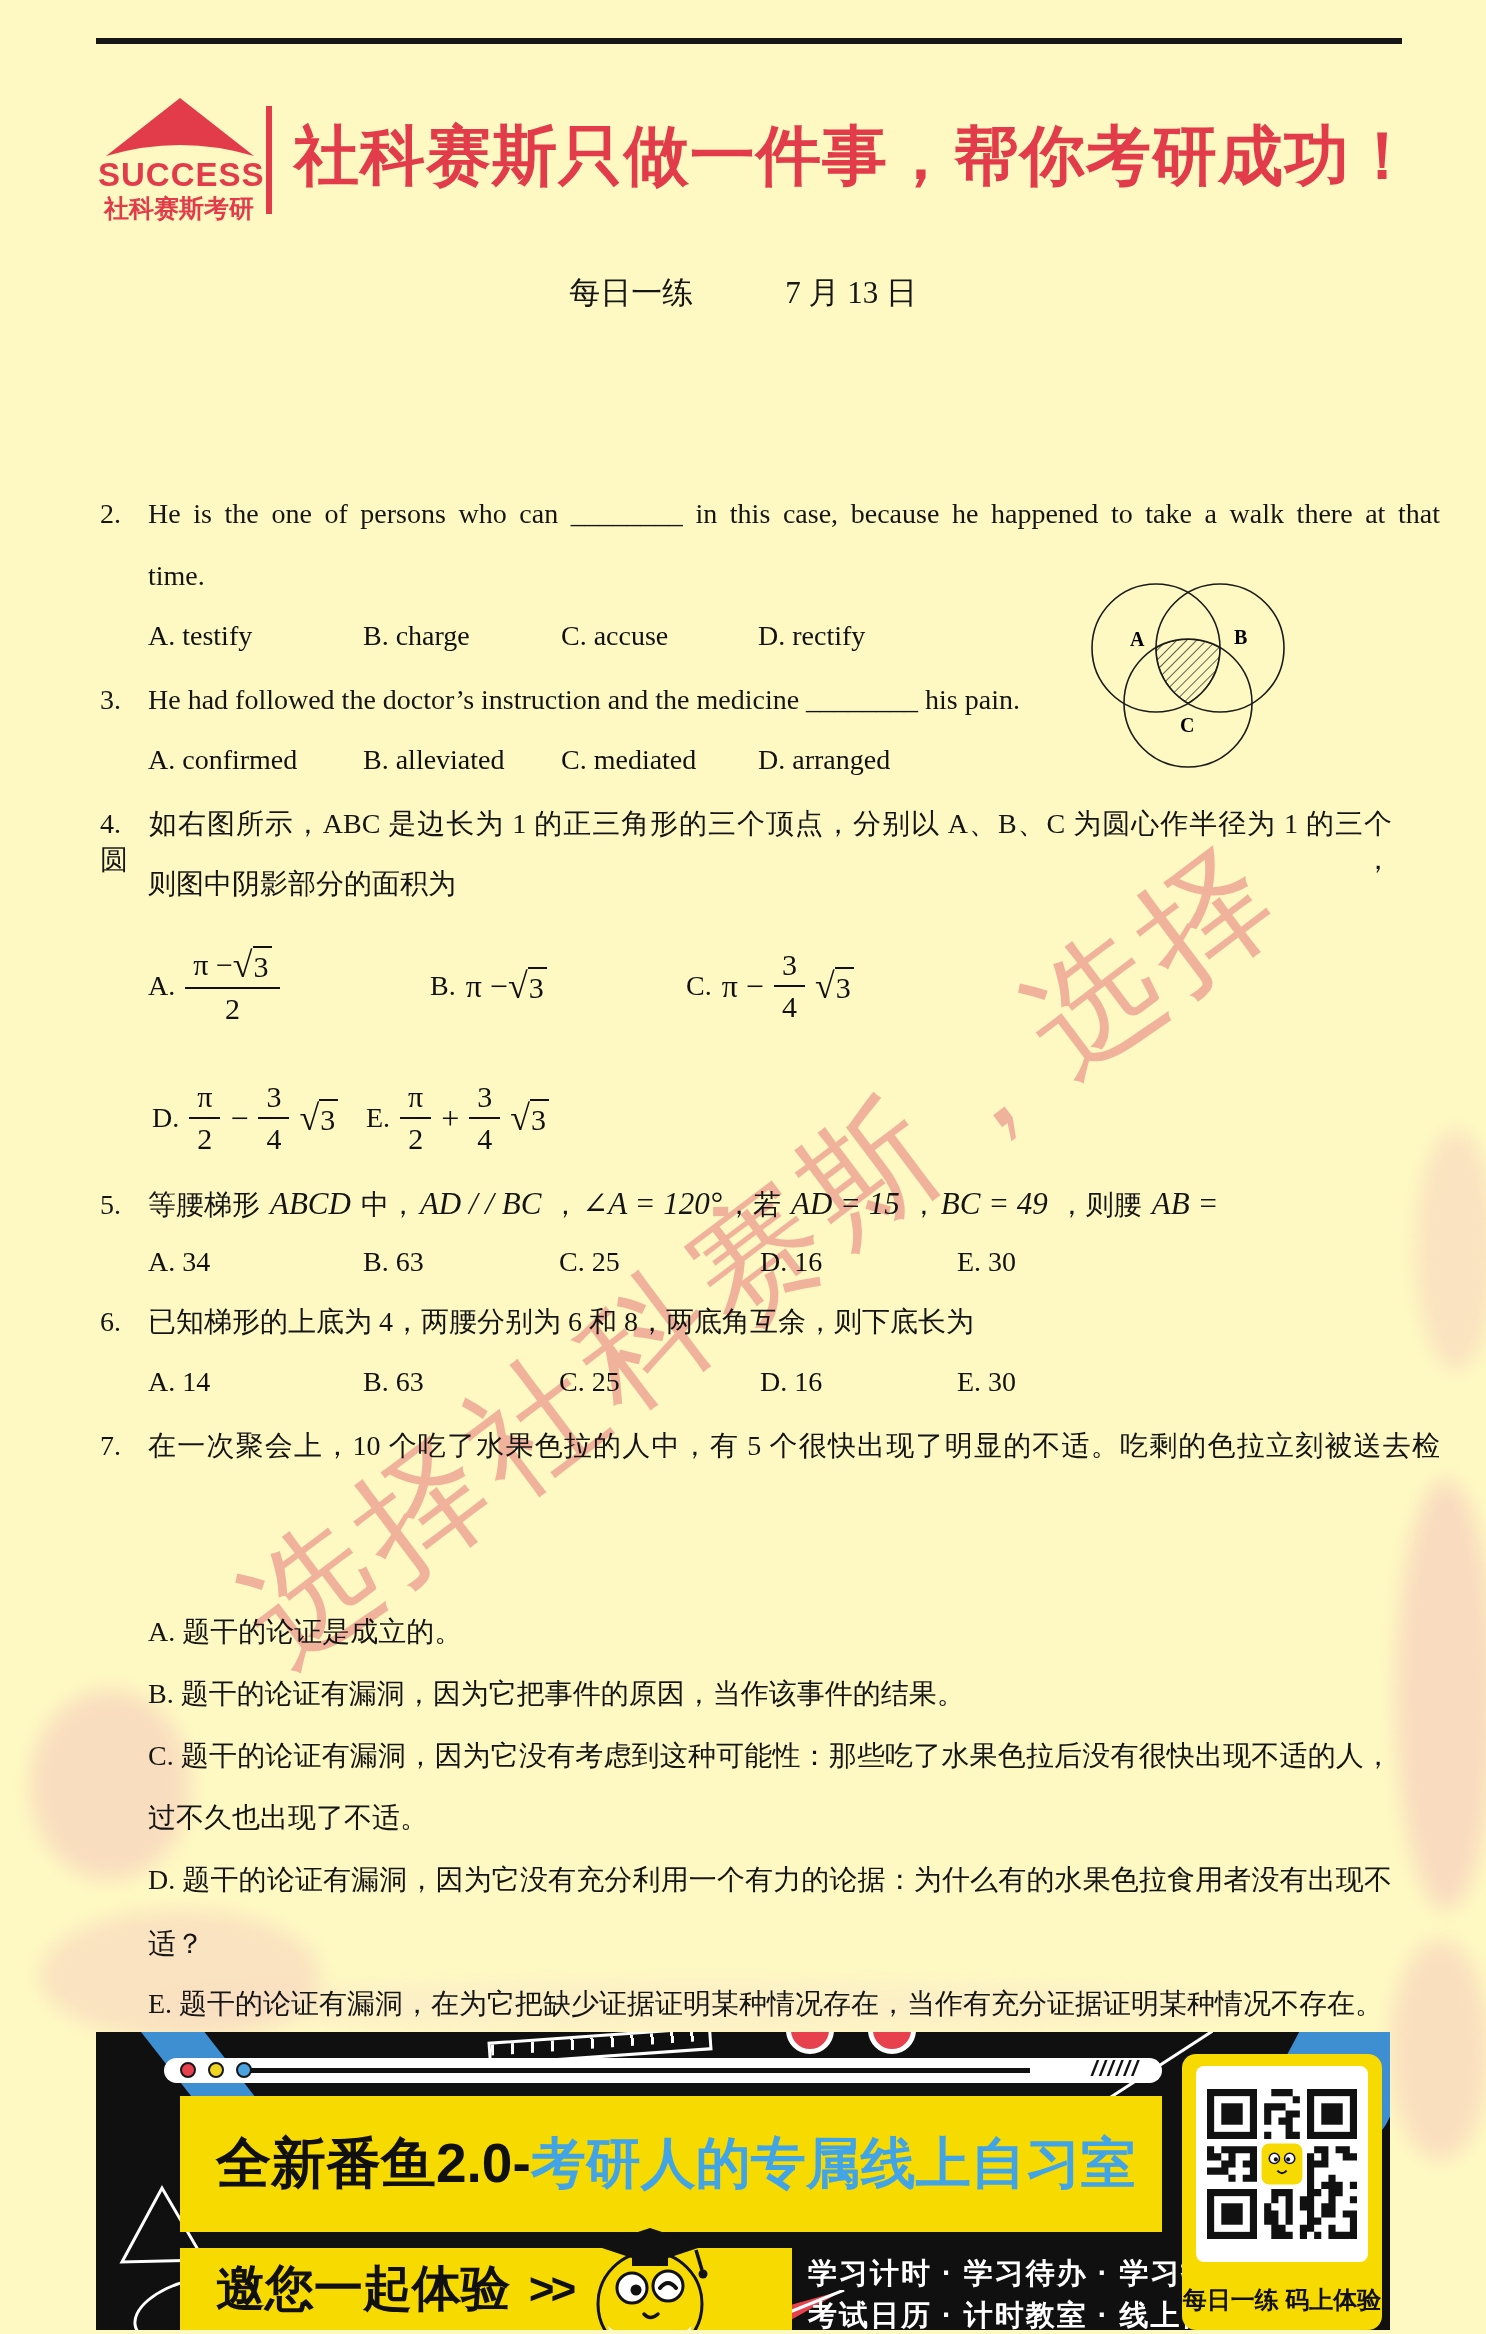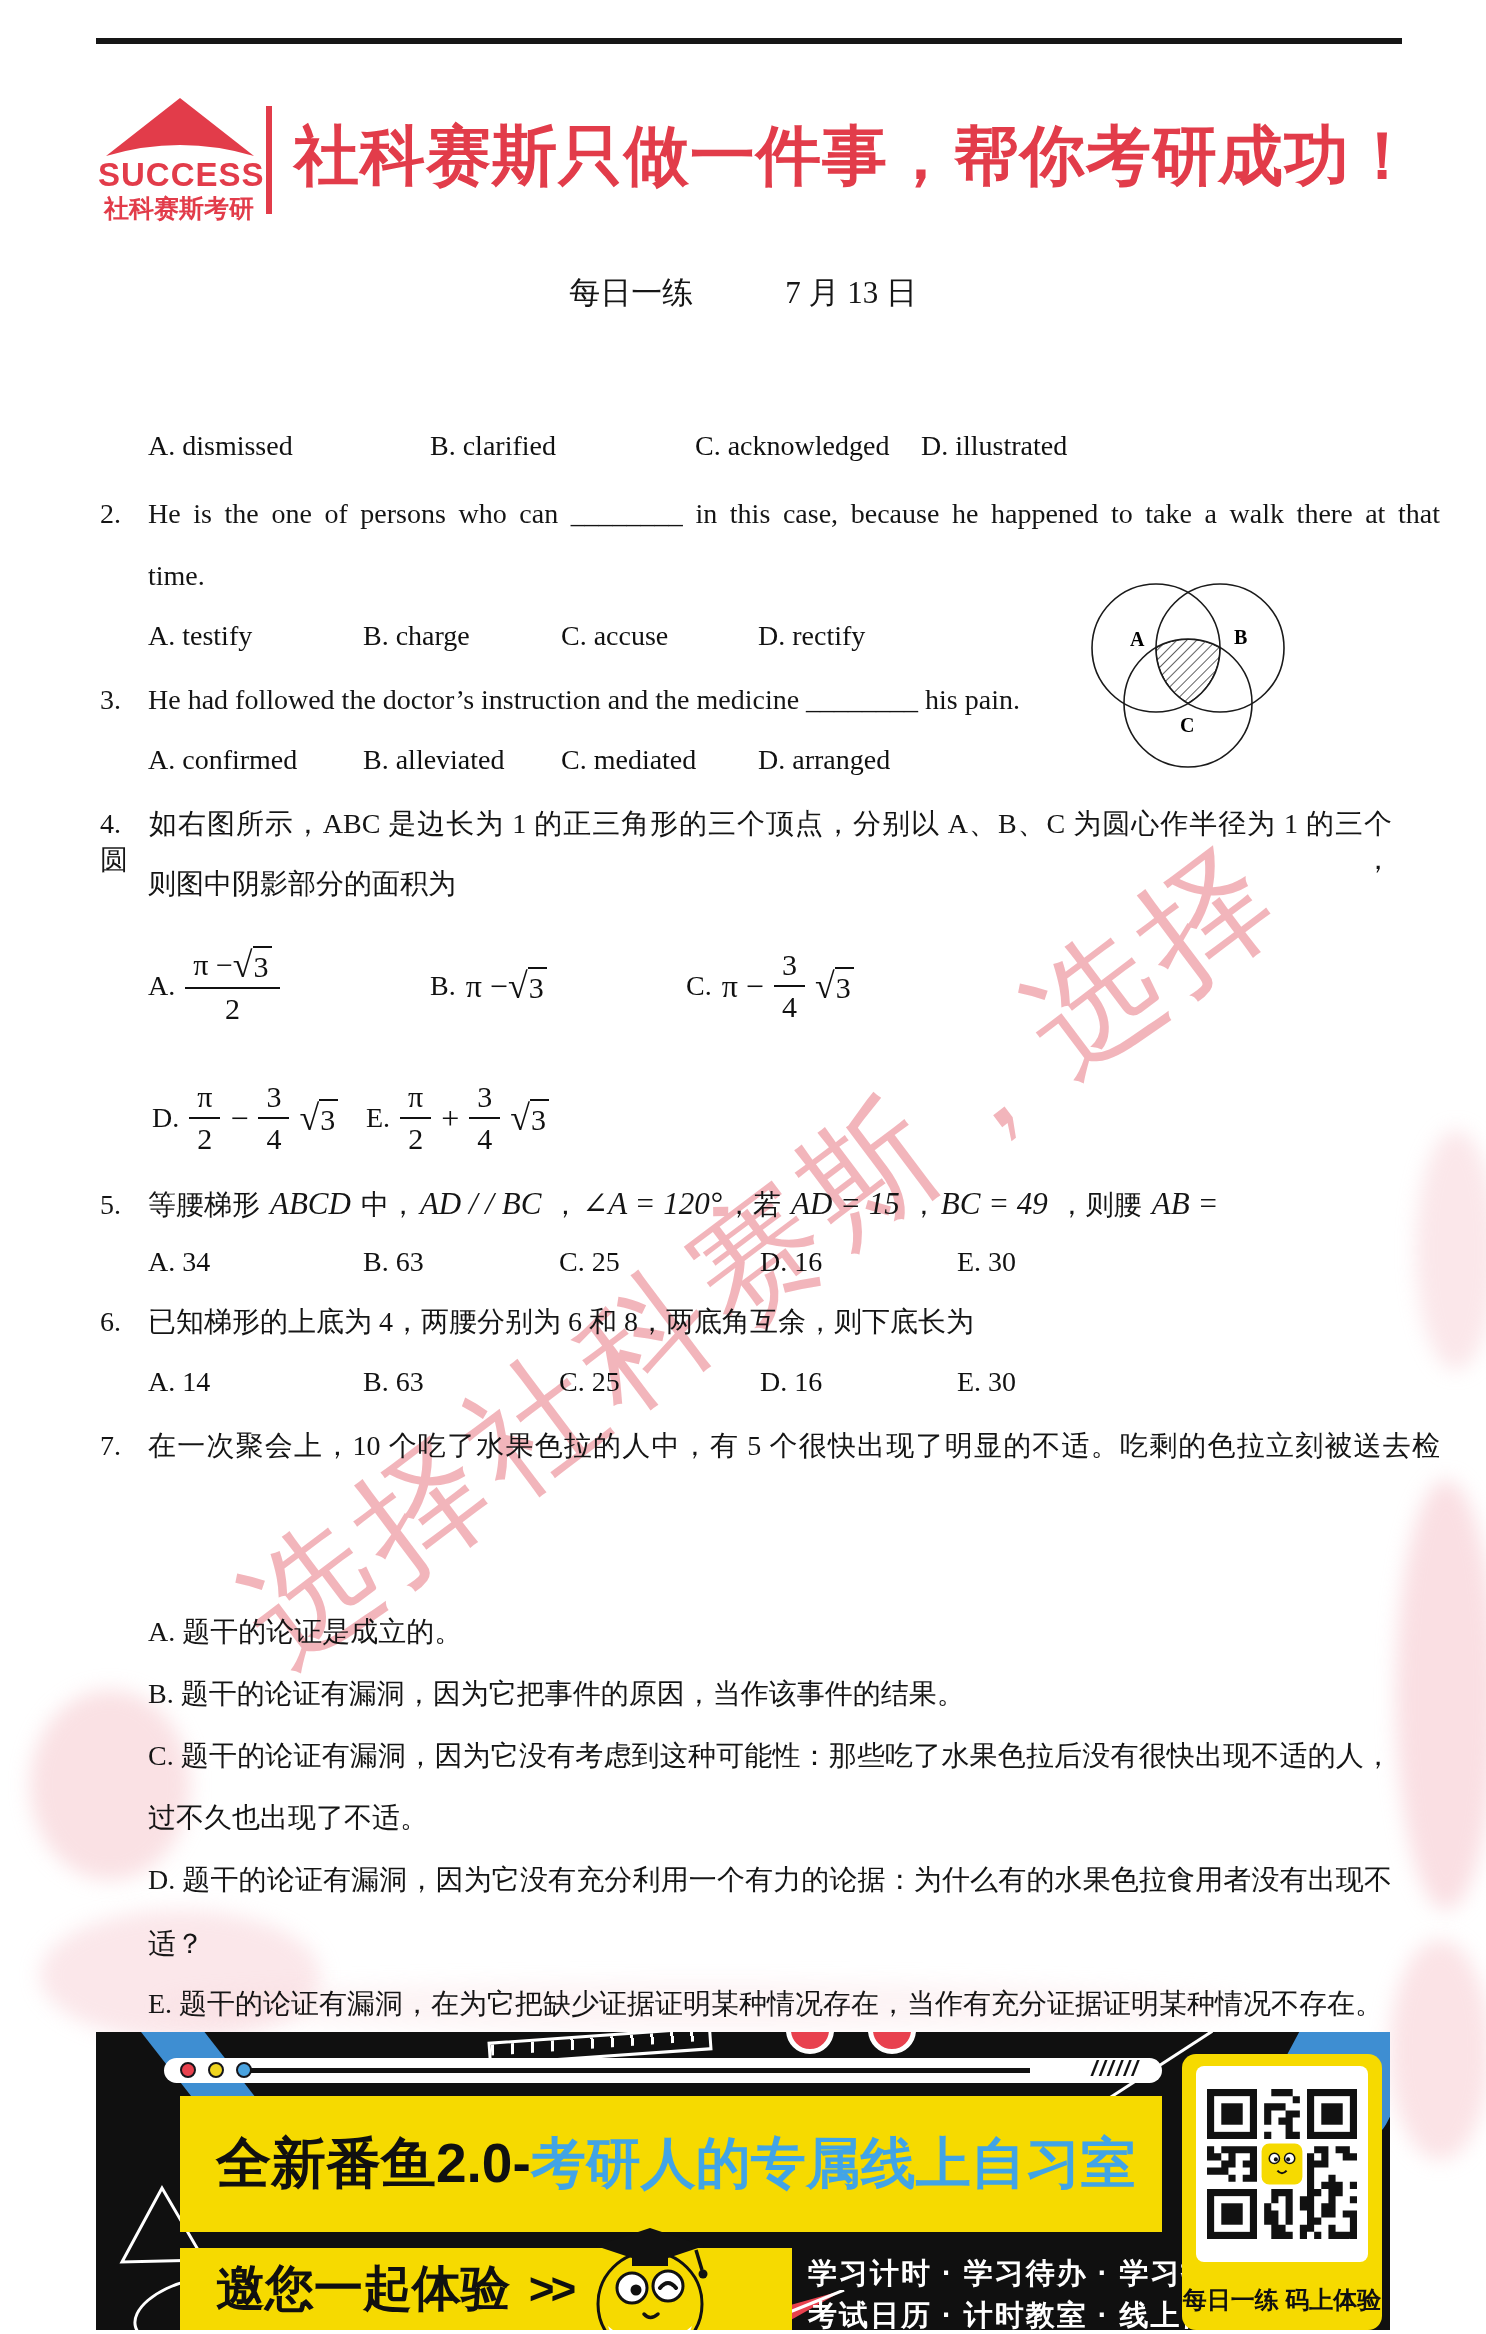--- a/index.html
+++ b/index.html
@@ -1,17 +1,17 @@
 <!DOCTYPE html>
 <html><head>
 <meta charset="utf-8">
 <style>
   * { margin:0; padding:0; box-sizing:border-box; }
   body { background:#888; font-family:"Liberation Serif","DejaVu Serif",serif; }
-  .page { position:relative; width:1486px; height:2334px; margin:0 auto; background:#ffffff; overflow:hidden; color:#111; }
+  .page { position:relative; width:1486px; height:2334px; margin:0 auto; background:#fef9c3; overflow:hidden; color:#111; }
 
   
   .top-rule { position:absolute; left:96px; top:38px; width:1306px; height:6px; background:#161616; }
   .logo-tri { position:absolute; left:104px; top:96px; width:152px; height:64px; }
   .brand { position:absolute; left:98px; top:156px; width:162px; text-align:center;
            font-family:"Liberation Sans","DejaVu Sans",sans-serif; font-weight:900; font-size:33px;
            color:#e23c4a; letter-spacing:1px; }
   .brand-sub { position:absolute; left:96px; top:192px; width:166px; text-align:center;
            font-family:"Liberation Sans","DejaVu Sans",sans-serif; font-weight:900; font-size:25px; color:#e23c4a; }
   .logo-divider { position:absolute; left:266px; top:106px; width:6px; height:108px; background:#e23c4a; }
@@ -111,26 +111,20 @@
   </div>
 
   <div class="watermark">选择社科赛斯，选择</div>
   <div class="blob" style="left:30px;top:1690px;width:160px;height:190px;background:rgba(243,176,184,0.38);"></div>
   <div class="blob" style="left:40px;top:1910px;width:280px;height:130px;background:rgba(243,176,184,0.30);"></div>
   <div class="blob" style="left:1396px;top:1480px;width:100px;height:430px;background:rgba(243,176,184,0.40);"></div>
   <div class="blob" style="left:1416px;top:1130px;width:80px;height:240px;background:rgba(243,176,184,0.30);"></div>
   <div class="blob" style="left:1390px;top:1940px;width:100px;height:220px;background:rgba(243,176,184,0.35);"></div>
   <div class="blob" style="left:160px;top:1982px;width:1100px;height:48px;background:rgba(246,205,210,0.22);"></div>
 
-  <div class="opt-row" style="top:430px;">
-    <span style="left:148px;">A. dismissed</span>
-    <span style="left:430px;">B. clarified</span>
-    <span style="left:695px;">C. acknowledged</span>
-    <span style="left:921px;">D. illustrated</span>
-  </div>
 
   <div class="qline" style="top:496px;"><span class="qnum">2.</span><span class="just" style="display:inline-block;vertical-align:top;word-spacing:5px;">He is the one of persons who can ________ in this case, because he happened to take a walk there at that</span></div>
   <div class="qcont" style="top:558px;">time.</div>
   <div class="opt-row" style="top:620px;">
     <span style="left:148px;">A. testify</span>
     <span style="left:363px;">B. charge</span>
     <span style="left:561px;">C. accuse</span>
     <span style="left:758px;">D. rectify</span>
   </div>
 

